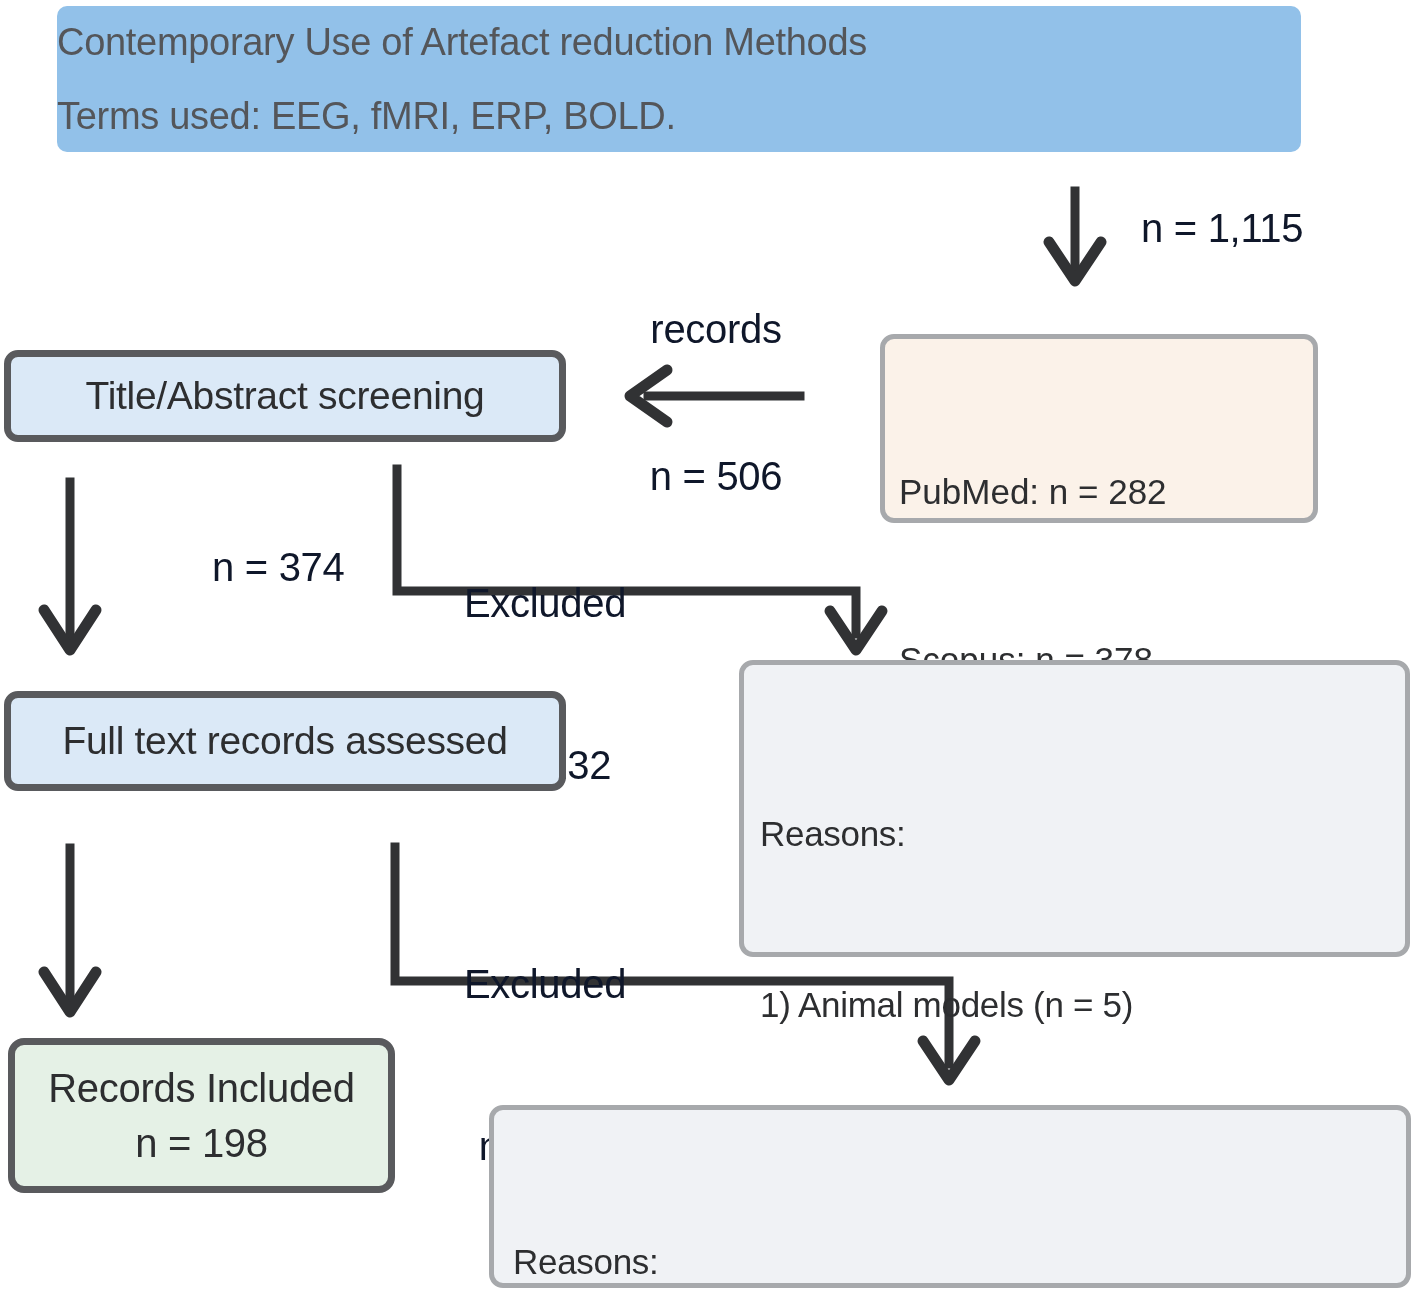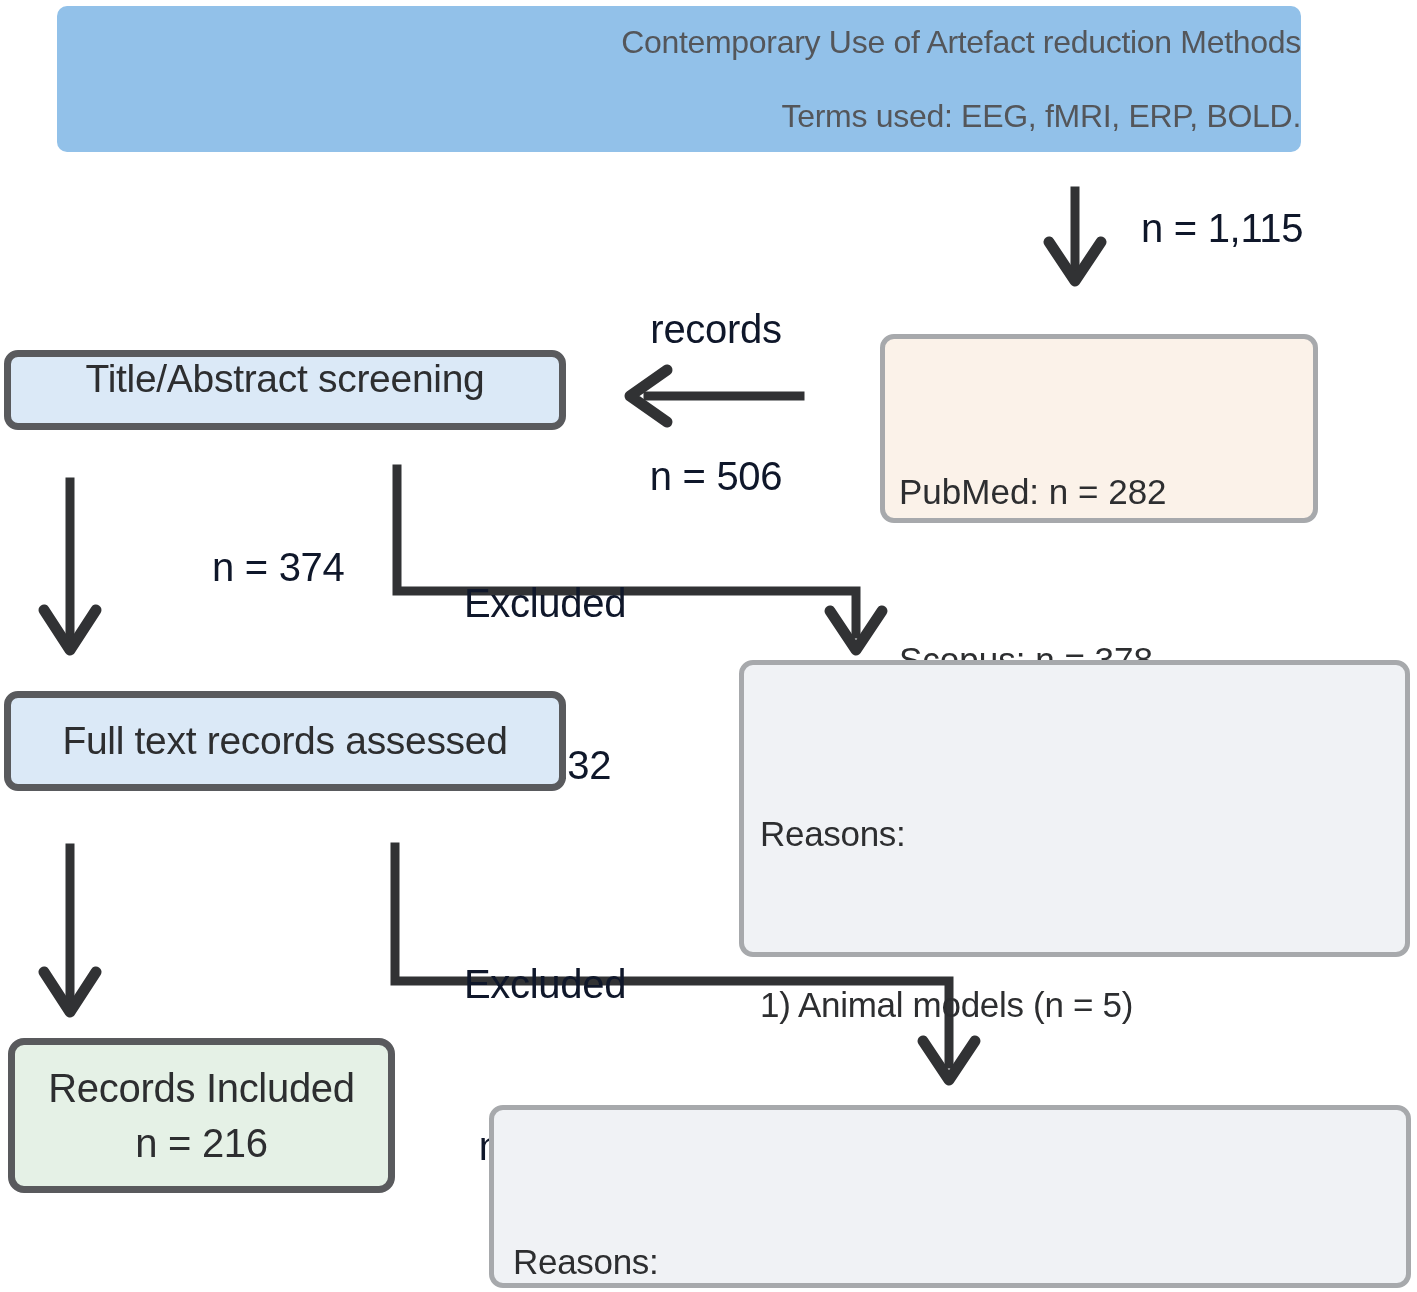--- a/index.html
+++ b/index.html
@@ -12,35 +12,35 @@
     overflow:hidden;
   }
   .box{position:absolute;box-sizing:border-box;}
   .dark-border{border:7px solid var(--dark-border,#595a5d);border-radius:14px;}
   .light-border{border:5px solid var(--light-border,#a7a9ac);border-radius:14px;}
 
   #title-box{
     left:57px;top:6px;width:1244px;height:146px;
     background:var(--title-box-bg,#92c1e9);
     border-radius:10px;
-    display:flex;flex-direction:column;align-items:flex-end;justify-content:center;
-    font-size:32px;line-height:55px;
+    display:flex;flex-direction:column;align-items:flex-start;justify-content:center;
+    font-size:38px;line-height:55px;
     color:var(--title-text,#54565a);
     letter-spacing:-0.3px;text-align:center;gap:19px;
   }
   #sources-box{
     left:880px;top:334px;width:438px;height:189px;
     background:var(--sources-box-bg,#fbf2e9);
     padding:13px 12px 0 14px;
     font-size:35px;line-height:56px;white-space:pre;
   }
   #screening-box{
-    left:4px;top:350px;width:562px;height:80px;
+    left:4px;top:350px;width:562px;height:92px;
     background:var(--process-box-bg,#dbe9f7);
-    display:flex;justify-content:center;
+    display:flex;align-items:center;justify-content:center;
     font-size:39px;letter-spacing:-0.3px;
   }
   #fulltext-box{
     left:4px;top:691px;width:562px;height:100px;
     background:var(--process-box-bg,#dbe9f7);
     display:flex;align-items:center;justify-content:center;
     font-size:39px;letter-spacing:-0.3px;
   }
   #included-box{
     left:8px;top:1038px;width:387px;height:155px;
@@ -147,21 +147,21 @@
     <div>Full text records assessed</div>
   </div>
 
   <div id="label-excluded-2" class="flow-label">
     <div>Excluded</div>
     <div>n = 130</div>
   </div>
 
   <div id="included-box" class="box dark-border">
     <div>Records Included</div>
-    <div>n = 216</div>
+    <div>n = 198</div>
   </div>
 
   <div id="reasons2-box" class="box light-border">
     <div>Reasons:</div>
     
     
   </div>
 
 </div>
 

